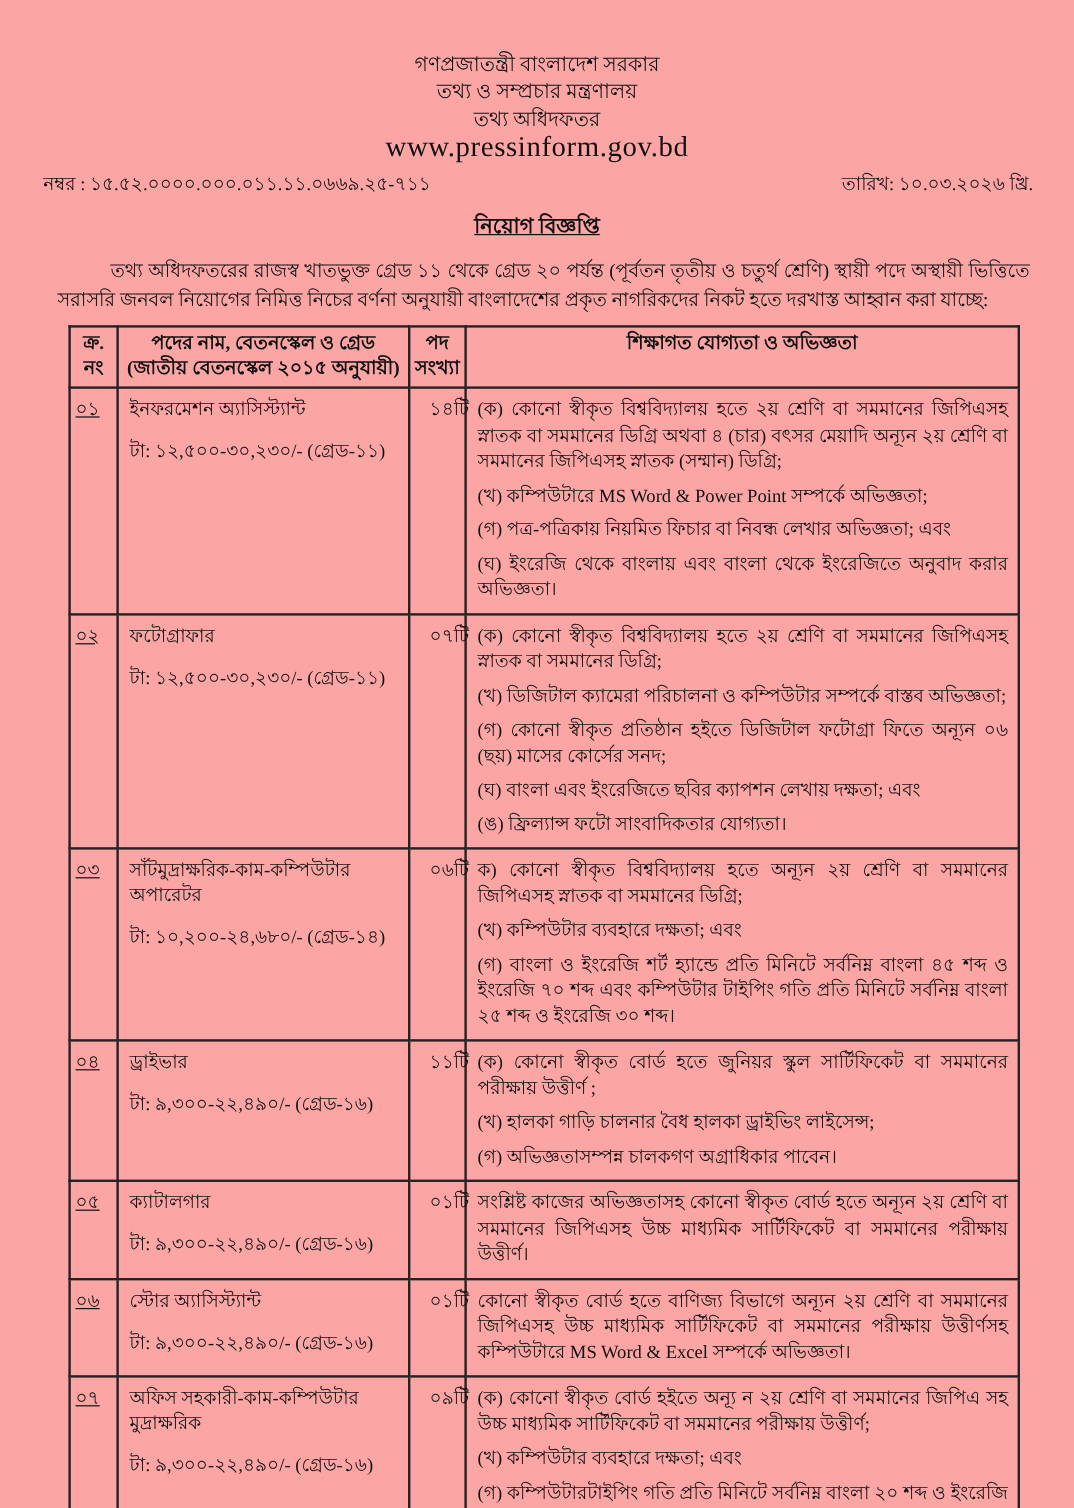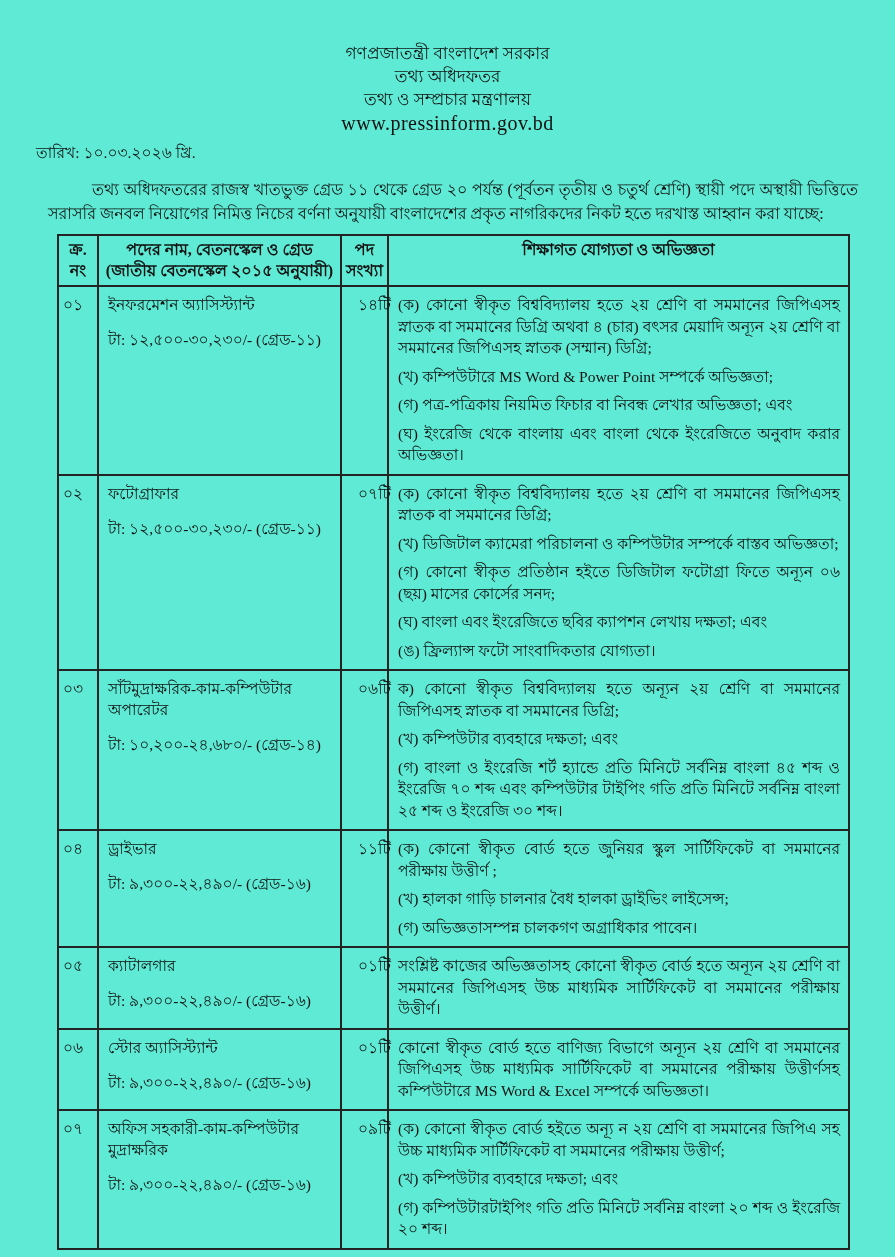--- a/index.html
+++ b/index.html
@@ -7,25 +7,25 @@
   body {
     width:895px; height:1257px;
     font-family:"Liberation Serif","DejaVu Serif",serif;
     color:#111111;
   }
   .page {
     position:relative;
     width:895px; height:1257px;
     padding-top:42px;
     overflow:hidden;
-    background:#5eead4;
+    background:#fca5a5;
   }
   .gov-header { text-align:center; font-size:17px; line-height:23px; }
   .gov-header .hline { display:block; }
-  .website { font-size:20px; line-height:25px; letter-spacing:0.5px; }
+  .website { font-size:24px; line-height:25px; letter-spacing:0.5px; }
   .ref-row {
     display:flex; justify-content:space-between;
     padding:5px 34px 0 36px;
     font-size:15.5px;
   }
   .notice-title {
     text-align:center; font-weight:bold; font-size:17.5px;
     text-decoration:underline; margin-top:8px;
   }
   .intro {
@@ -43,43 +43,45 @@
   }
   .positions th {
     font-weight:bold; font-size:16px; line-height:21px;
     text-align:center; padding:3px 2px 4px 2px;border-radius:16px;
   }
   .col-serial { width:40px; }
   .col-post   { width:243px; }
   .col-count  { width:47px; }
   .col-qual   { width:461px; }
   .positions td { font-size:15.5px; line-height:21.5px; padding:7px 8px 8px 9px; }
-  td.serial-cell { text-align:center; padding-left:2px; padding-right:12px; }
+  td.serial-cell { text-align:center; padding-left:2px; padding-right:12px;text-decoration:underline; }
   td.count-cell  { text-align:center; padding-left:16px; padding-right:2px; }
   .post-name { line-height:21px;font-family:Liberation Serif, serif; }
   .pay { margin-top:14px; line-height:21px; }
   .qual-item { text-align:justify; margin-bottom:7px; }
   .qual-item:last-child { margin-bottom:0; }
 </style>
 </head>
 <body>
 
 <div class="page">
 
   <div class="gov-header">
     <span class="hline">গণপ্রজাতন্ত্রী বাংলাদেশ সরকার</span>
+    <span class="hline">তথ্য ও সম্প্রচার মন্ত্রণালয়</span>
     <span class="hline">তথ্য অধিদফতর</span>
-    <span class="hline">তথ্য ও সম্প্রচার মন্ত্রণালয়</span>
     <span class="hline website">www.pressinform.gov.bd</span>
   </div>
 
   <div class="ref-row">
+    <span>নম্বর : ১৫.৫২.০০০০.০০০.০১১.১১.০৬৬৯.২৫-৭১১</span>
     <span>তারিখ: ১০.০৩.২০২৬ খ্রি.</span>
   </div>
 
+  <div class="notice-title">নিয়োগ বিজ্ঞপ্তি</div>
 
   <p class="intro">তথ্য অধিদফতরের রাজস্ব খাতভুক্ত গ্রেড ১১ থেকে গ্রেড ২০ পর্যন্ত (পূর্বতন তৃতীয় ও চতুর্থ শ্রেণি) স্থায়ী পদে অস্থায়ী ভিত্তিতে সরাসরি জনবল নিয়োগের নিমিত্ত নিচের বর্ণনা অনুযায়ী বাংলাদেশের প্রকৃত নাগরিকদের নিকট হতে দরখাস্ত আহ্বান করা যাচ্ছে:</p>
 
   <table class="positions">
     <colgroup>
       <col class="col-serial">
         <col class="col-post">
         <col class="col-count">
         <col class="col-qual">
     </colgroup>

